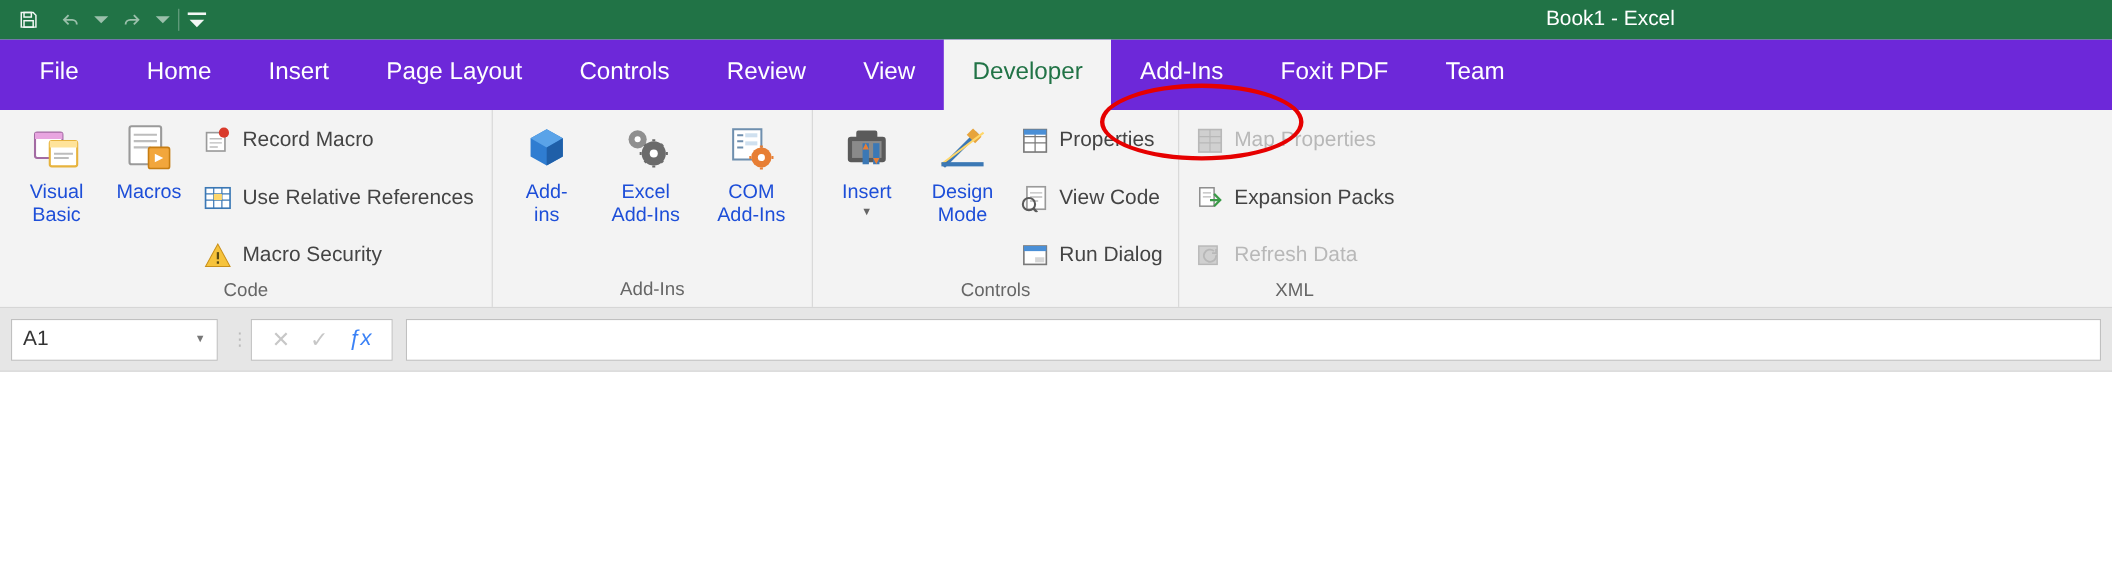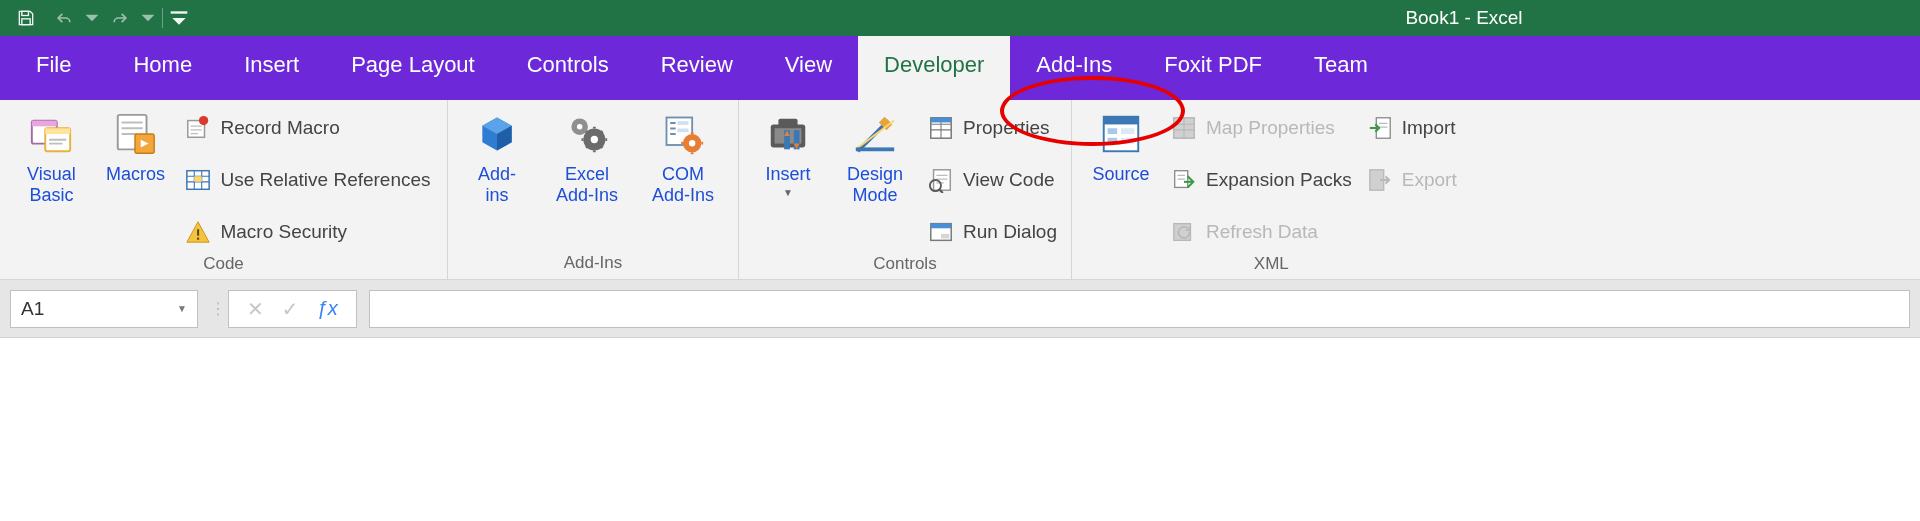--- a/index.html
+++ b/index.html
@@ -281,33 +281,20 @@
             </div>
             <span>Run Dialog</span>
           </div>
         </div>
       </div>
       <div class="group-label">Controls</div>
     </div>
 
     <div class="group" style="border-right:none;flex:0 0 auto">
       <div class="group-body">
-        <div class="big-btn">
-          <div class="ico">
-            <svg viewBox="0 0 48 48" width="46" height="46">
-              <rect x="6" y="6" width="36" height="36" fill="#fff" stroke="#3b78b5" stroke-width="2"></rect>
-              <rect x="6" y="6" width="36" height="8" fill="#3b78b5"></rect>
-              <rect x="10" y="18" width="10" height="6" fill="#a7c8ea"></rect>
-              <rect x="10" y="28" width="10" height="6" fill="#a7c8ea"></rect>
-              <rect x="24" y="18" width="14" height="6" fill="#dce9f5"></rect>
-              <rect x="24" y="28" width="14" height="6" fill="#dce9f5"></rect>
-            </svg>
-          </div>
-          <div class="lbl">Source</div>
-        </div>
         <div class="stack">
           <div class="small-btn disabled">
             <div class="ico">
               <svg viewBox="0 0 28 28" width="26" height="26">
                   <rect x="3" y="3" width="22" height="22" fill="#fff" stroke="#c7c7c7" stroke-width="1.6"></rect>
                   <path d="M3 10h22M3 16h22M14 3v22" stroke="#c7c7c7" stroke-width="1.2"></path>
                 </svg>
             </div>
             <span>Map Properties</span>
           </div>
@@ -324,41 +311,20 @@
           </div>
           <div class="small-btn disabled">
             <div class="ico">
               <svg viewBox="0 0 28 28" width="26" height="26">
                   <rect x="3" y="5" width="18" height="18" fill="#fff" stroke="#c7c7c7" stroke-width="1.4"></rect>
                   <path d="M18 10a6 6 0 1 0 2 4" fill="none" stroke="#c7c7c7" stroke-width="1.8"></path>
                   <path d="M20 8v4h-4" fill="none" stroke="#c7c7c7" stroke-width="1.8"></path>
                 </svg>
             </div>
             <span>Refresh Data</span>
-          </div>
-        </div>
-        <div class="stack">
-          <div class="small-btn">
-            <div class="ico">
-              <svg viewBox="0 0 28 28" width="26" height="26">
-                <rect x="10" y="3" width="15" height="22" fill="#fff" stroke="#888" stroke-width="1.4"></rect>
-                <path d="M13 9h9M13 13h9" stroke="#bbb" stroke-width="1.2"></path>
-                <path d="M3 14h10M9 10l4 4-4 4" fill="none" stroke="#3a9a47" stroke-width="2.2"></path>
-              </svg>
-            </div>
-            <span>Import</span>
-          </div>
-          <div class="small-btn disabled">
-            <div class="ico">
-              <svg viewBox="0 0 28 28" width="26" height="26">
-                <rect x="3" y="3" width="15" height="22" fill="#fff" stroke="#c7c7c7" stroke-width="1.4"></rect>
-                <path d="M14 14h10M20 10l4 4-4 4" fill="none" stroke="#c7c7c7" stroke-width="2"></path>
-              </svg>
-            </div>
-            <span>Export</span>
           </div>
         </div>
       </div>
       <div class="group-label">XML</div>
     </div>
 
   </div>
 
   <div class="fbar">
     <div class="namebox">

